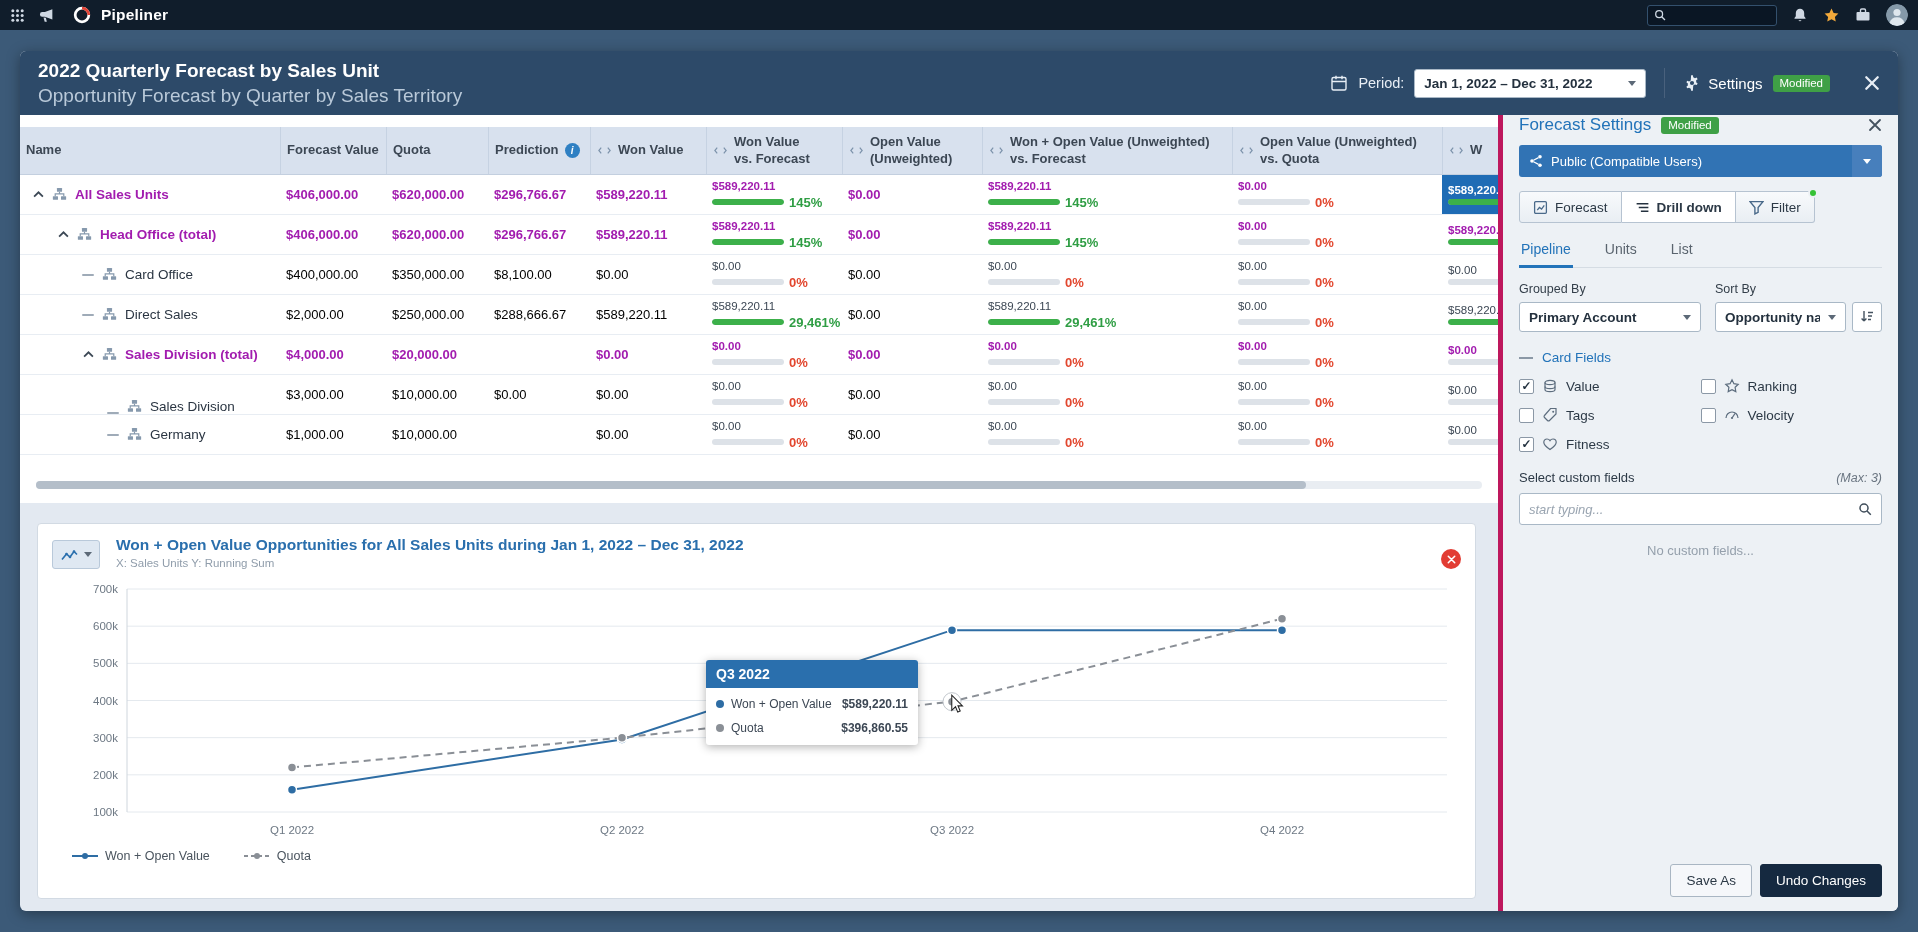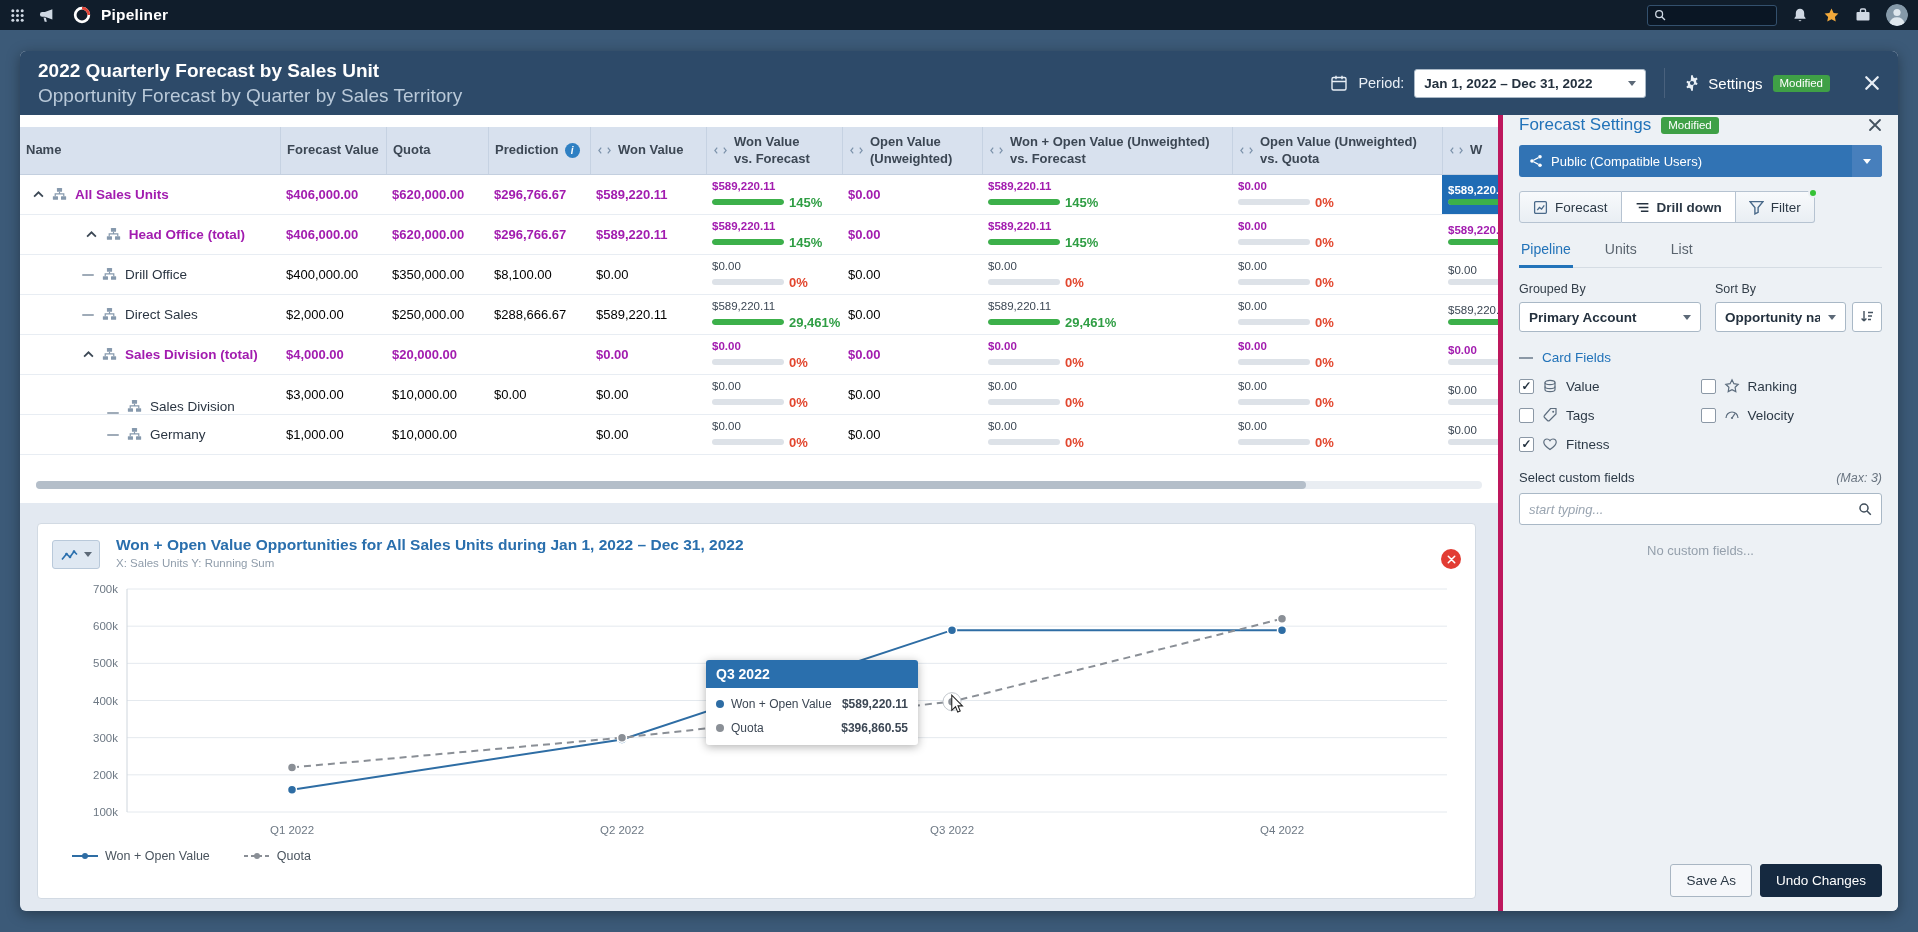--- a/index.html
+++ b/index.html
@@ -389,21 +389,21 @@
                 <div class="cell bcell sel" style="width: 130px;">
                   <div class="bv">$589,220.11</div>
                   <div class="brow">
                     <span class="trk">
                       <span class="fil" style="width:100%"></span>
                     </span>
                   </div>
                 </div>
               </div>
               <div class="t-row bold">
-                <div class="cell name-cell" style="width: 260px; padding-left: 37px; justify-content: center;">
+                <div class="cell name-cell" style="width: 260px; padding-left: 37px;">
                   <span class="tgl">
                     <svg width="11" height="7" viewBox="0 0 10 6">
                       <path d="M1 5l4-4 4 4" fill="none" stroke="#3c4855" stroke-width="1.6"></path>
                     </svg>
                   </span>
                   <span class="org">
                     <svg width="15" height="15" viewBox="0 0 14 14">
                       <rect x="4.6" y="1" width="4.8" height="3.4" rx=".5" fill="#8699ad"></rect>
                       <path d="M7 4.4v2M3 8.6V6.4h8v2.2" fill="none" stroke="#8699ad" stroke-width="1.1"></path>
                       <rect x="0.8" y="8.6" width="4.8" height="3.4" rx=".5" fill="#8699ad"></rect>
@@ -467,21 +467,21 @@
                 <div class="cell name-cell" style="width: 260px; padding-left: 62px;">
                   <span class="tgl dash"></span>
                   <span class="org">
                     <svg width="15" height="15" viewBox="0 0 14 14">
                       <rect x="4.6" y="1" width="4.8" height="3.4" rx=".5" fill="#8699ad"></rect>
                       <path d="M7 4.4v2M3 8.6V6.4h8v2.2" fill="none" stroke="#8699ad" stroke-width="1.1"></path>
                       <rect x="0.8" y="8.6" width="4.8" height="3.4" rx=".5" fill="#8699ad"></rect>
                       <rect x="8.4" y="8.6" width="4.8" height="3.4" rx=".5" fill="#8699ad"></rect>
                     </svg>
                   </span>
-                  <span class="nm">Drill Office</span>
+                  <span class="nm">Card Office</span>
                 </div>
                 <div class="cell mcell" style="width: 106px;">
                   <span class="mv">$400,000.00</span>
                 </div>
                 <div class="cell mcell" style="width: 102px;">
                   <span class="mv">$350,000.00</span>
                 </div>
                 <div class="cell mcell" style="width: 102px;">
                   <span class="mv">$8,100.00</span>
                 </div>

